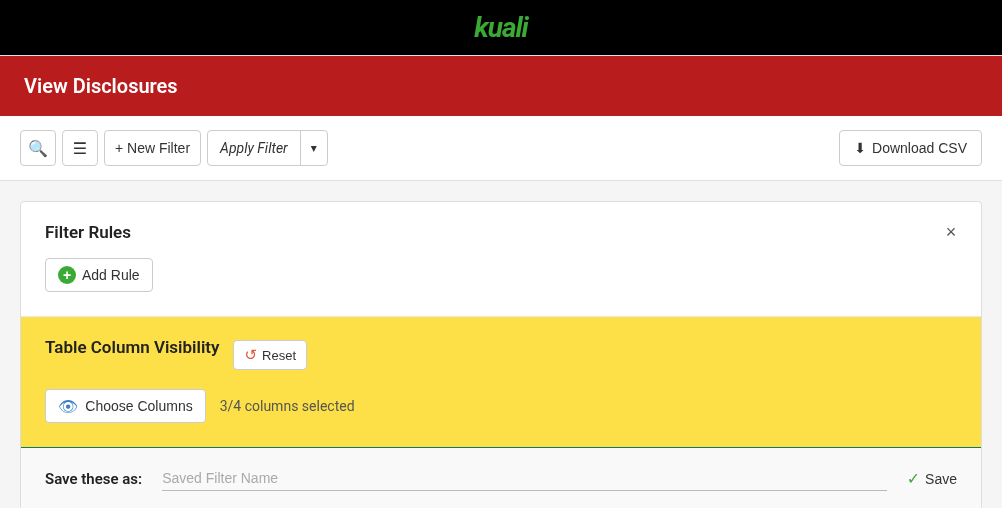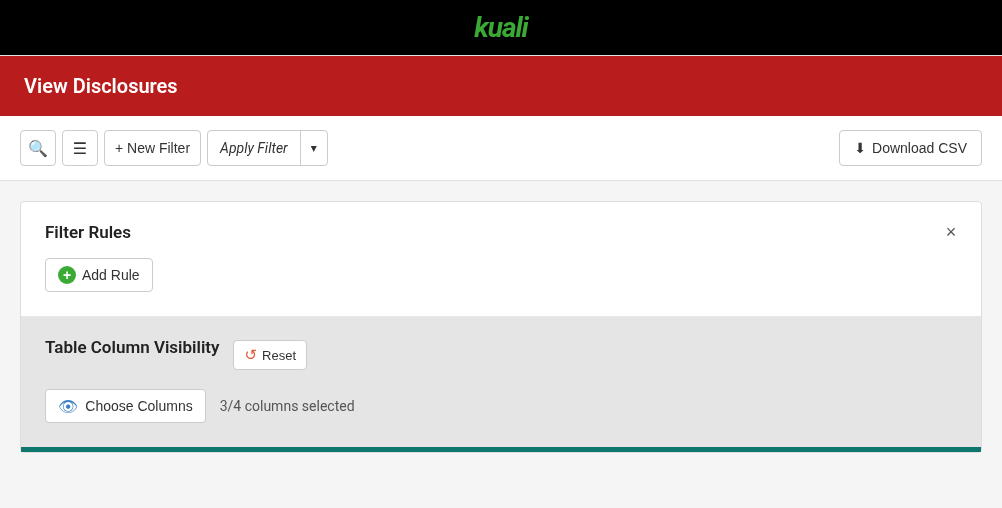--- a/index.html
+++ b/index.html
@@ -168,22 +168,22 @@
       justify-content: center;
       font-size: 14px;
       font-weight: bold;
       flex-shrink: 0;
       line-height: 1;
     }
 
     
     .column-visibility-section {
       padding: 20px 24px 24px;
-      border-bottom: 5px solid #0f766e;
-      background: #e5e5e5;
+      border-bottom: 1px solid #0f766e;
+      background: #fde047;
     }
     .section-header {
       display: flex;
       align-items: center;
       gap: 14px;
       margin-bottom: 16px;
     }
     .reset-btn {
       border: 1px solid #ccc;
       background: #fff;
@@ -326,15 +326,23 @@
       </div>
       <div class="choose-cols-row">
         <button class="choose-cols-btn">
           <span class="eye-icon">👁</span>
           <span>Choose Columns</span>
         </button>
         <span class="columns-selected-text">3/4 columns selected</span>
       </div>
     </div>
 
+    <div class="save-section">
+      <span class="save-label">Save these as:</span>
+      <input class="save-input" type="text" placeholder="Saved Filter Name" style="">
+      <button class="save-btn">
+        <span class="checkmark">✓</span>
+        <span>Save</span>
+      </button>
+    </div>
 
   </div>
 </div>
 
 </body></html>

